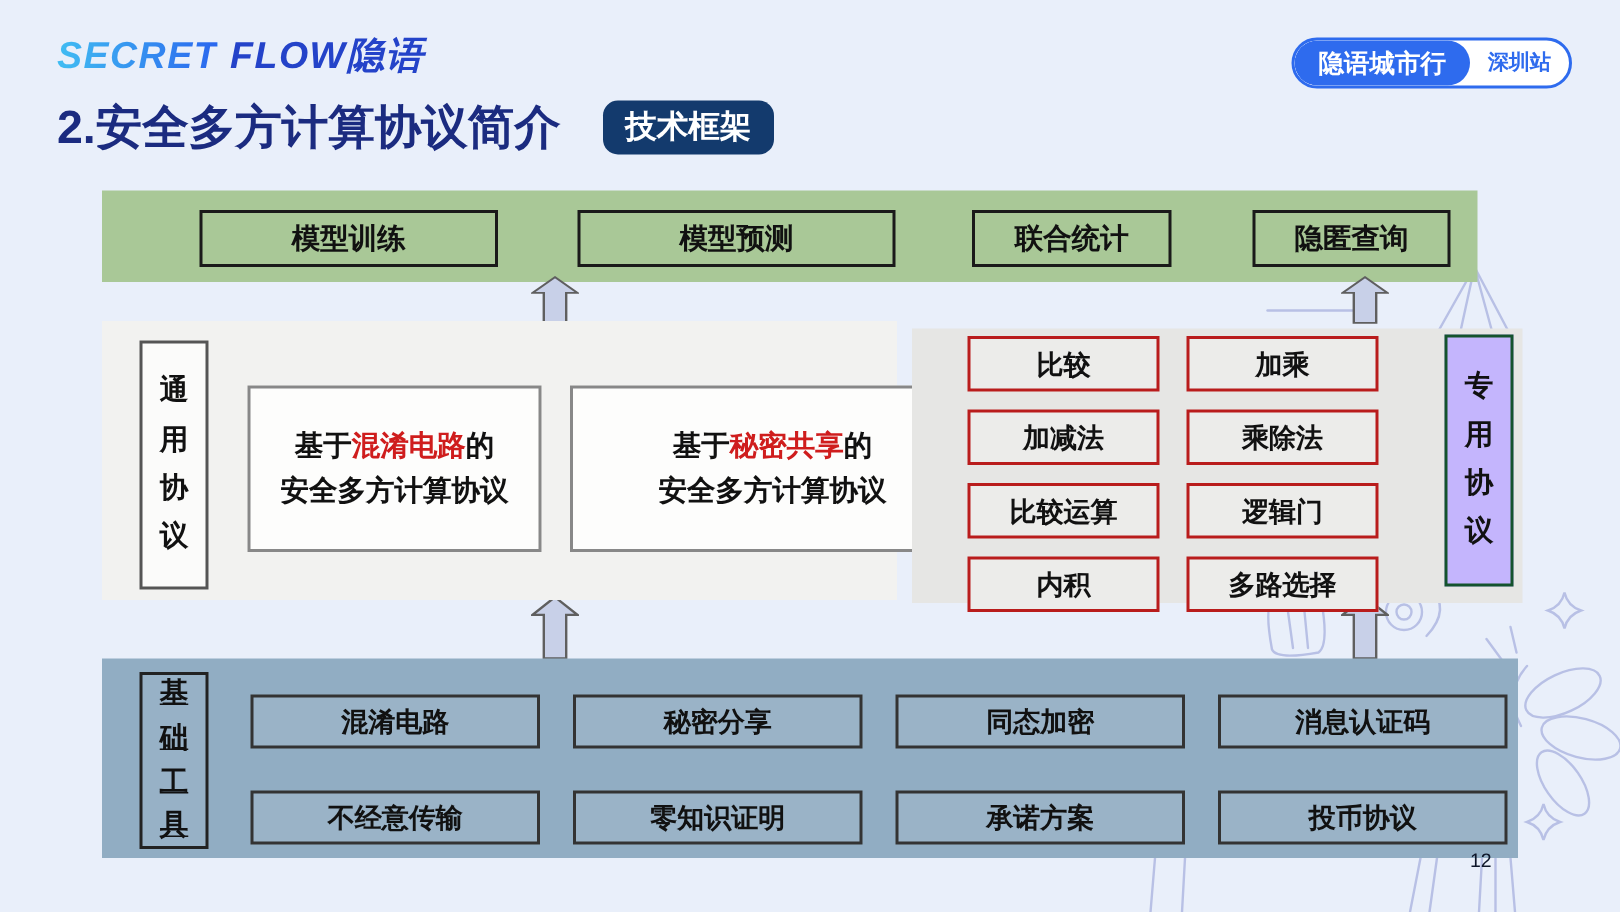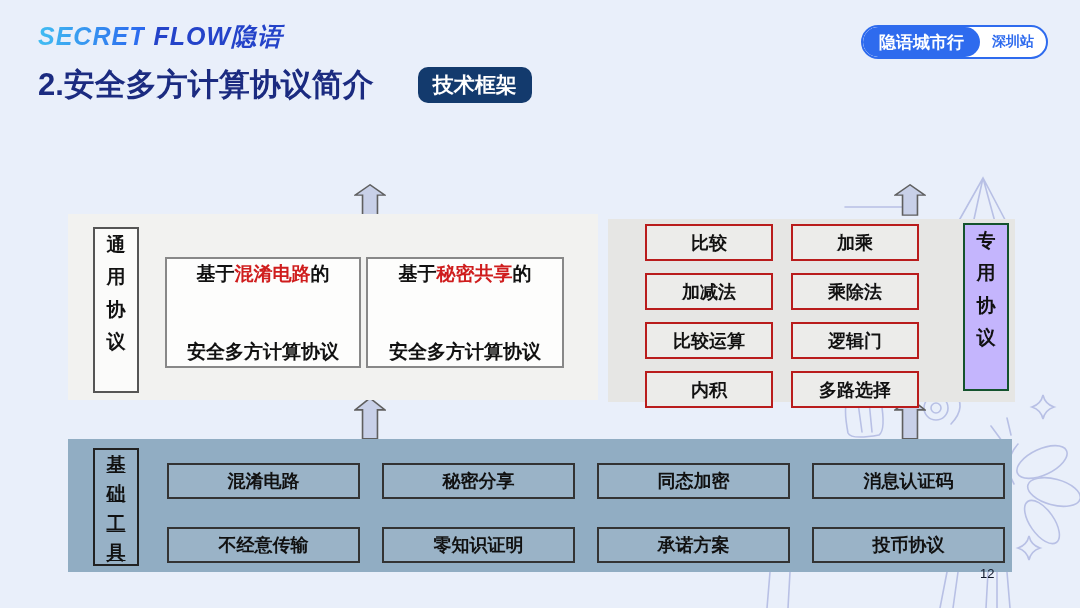--- a/index.html
+++ b/index.html
@@ -8,41 +8,41 @@
   
   .logo{position:absolute;left:38px;top:20px;font-size:25px;font-weight:bold;font-style:italic;letter-spacing:1px;white-space:nowrap;}
   .logo .secret{background:linear-gradient(90deg,#41bdf2,#2a66ee);-webkit-background-clip:text;background-clip:text;color:transparent;margin-right:8px;}
   .logo .flow{color:#2443c9;}
   .event-pill{position:absolute;right:32px;top:25px;display:flex;align-items:center;
               border:2px solid #2e6bee;border-radius:17px;background:#fff;overflow:hidden;height:30px;}
   .event-pill .seg-left{background:#2e6bee;color:#fff;font-size:17px;font-weight:bold;
               padding:0 16px;height:30px;display:flex;align-items:center;border-radius:15px;}
   .event-pill .seg-right{color:#2e6bee;font-size:14px;font-weight:bold;padding:0 12px;}
   
-  .title-row{position:absolute;left:38px;top:64px;display:flex;align-items:center;gap:44px;}
+  .title-row{position:absolute;left:38px;top:64px;display:flex;align-items:center;gap:28px;}
   .page-title{font-size:31px;font-weight:bold;color:#1b2b80;}
   .title-tag{background:#133a6d;color:#fff;font-size:21px;font-weight:bold;padding:5px 15px;line-height:1.2;border-radius:10px;}
   
   .doodles{position:absolute;left:0;top:0;}
   
   .band-apps{position:absolute;left:68px;top:127px;width:917px;height:61px;background:#a9c897;}
   .app-box{position:absolute;top:13px;height:34px;border:2px solid #1a1a1a;
            display:flex;align-items:center;justify-content:center;font-size:19px;font-weight:bold;}
   .sect-general{position:absolute;left:68px;top:214px;width:530px;height:186px;background:#f2f2f0;}
   .sect-special{position:absolute;left:608px;top:219px;width:407px;height:183px;background:#e6e6e4;}
   .band-foundation{position:absolute;left:68px;top:439px;width:944px;height:133px;background:#91adc3;}
-  .vbox{position:absolute;display:flex;justify-content:center;text-align:center;
+  .vbox{position:absolute;display:flex;align-items:center;justify-content:center;text-align:center;
         font-weight:bold;font-size:19px;}
   .vbox .vtext{display:inline-block;width:1.15em;line-height:1.7;}
   .vbox-general{left:25px;top:13px;width:42px;height:162px;background:#fbfbfa;border:2px solid #555;}
   .vbox-special{left:355px;top:4px;width:42px;height:164px;background:#c4b5fd;border:2px solid #14532d;}
   .vbox-foundation{left:25px;top:9px;width:42px;height:114px;background:#97b1c6;border:2px solid #222;line-height:1.55;}
   .vbox-foundation .vtext{line-height:1.55;text-decoration:underline;}
   .proto-box{position:absolute;top:43px;height:107px;border:2px solid #888;background:#fdfdfc;
-             display:flex;flex-direction:column;justify-content:space-between;text-align:center;
+             display:flex;flex-direction:column;justify-content:center;text-align:center;
              font-size:19px;font-weight:bold;line-height:1.55;}
   .red{color:#cf1d1d;}
   .special-grid{position:absolute;left:37px;top:5px;display:grid;grid-template-columns:128px 128px;
                 column-gap:18px;row-gap:12px;}
   .op-box{height:33px;border:2px solid #b91c1c;background:#ececea;display:flex;align-items:center;
           justify-content:center;font-size:18px;font-weight:bold;}
   .foundation-grid{position:absolute;left:99px;top:24px;display:grid;
                    grid-template-columns:repeat(4,193px);column-gap:22px;row-gap:28px;}
   .tool-box{height:32px;border:2px solid #333;background:#9ab3c7;display:flex;align-items:center;
             justify-content:center;font-size:18px;font-weight:bold;}
@@ -80,20 +80,26 @@
   <div class="event-pill">
     <span class="seg-left">隐语城市行</span>
     <span class="seg-right">深圳站</span>
   </div>
 
   <div class="title-row">
     <div class="page-title">2.安全多方计算协议简介</div>
     <div class="title-tag">技术框架</div>
   </div>
 
+  <div class="band-apps">
+    <div class="app-box" style="left:65px;width:195px;">模型训练</div>
+    <div class="app-box" style="left:317px;width:208px;">模型预测</div>
+    <div class="app-box" style="left:580px;width:129px;">联合统计</div>
+    <div class="app-box" style="left:767px;width:128px;">隐匿查询</div>
+  </div>
 
   <svg class="arrow" style="left:354px;top:184px;" width="32" height="32" viewBox="0 0 30 40" preserveAspectRatio="none">
     <polygon points="15,1 29,14 22,14 22,39 8,39 8,14 1,14" fill="#c8d0e8" stroke="#5f5f5f" stroke-width="1.5"></polygon>
   </svg>
   <svg class="arrow" style="left:894px;top:184px;" width="32" height="32" viewBox="0 0 30 40" preserveAspectRatio="none">
     <polygon points="15,1 29,14 22,14 22,39 8,39 8,14 1,14" fill="#c8d0e8" stroke="#5f5f5f" stroke-width="1.5"></polygon>
   </svg>
   <svg class="arrow" style="left:354px;top:397px;" width="32" height="43" viewBox="0 0 30 40" preserveAspectRatio="none">
     <polygon points="15,1 29,12 22,12 22,39 8,39 8,12 1,12" fill="#c8d0e8" stroke="#5f5f5f" stroke-width="1.5"></polygon>
   </svg>
@@ -102,21 +108,21 @@
   </svg>
 
   <div class="sect-general">
     <div class="vbox vbox-general">
       <span class="vtext">通用协议</span>
     </div>
     <div class="proto-box" style="left:97px;width:192px;">
       <div><span>基于</span><span class="red">混淆电路</span><span>的</span></div>
       <div>安全多方计算协议</div>
     </div>
-    <div class="proto-box" style="left:298px;width:194px;">
+    <div class="proto-box" style="left:312px;width:194px;padding-left:36px;">
       <div><span>基于</span><span class="red">秘密共享</span><span>的</span></div>
       <div>安全多方计算协议</div>
     </div>
   </div>
 
   <div class="sect-special">
     <div class="special-grid">
       <div class="op-box">比较</div>
       <div class="op-box">加乘</div>
       <div class="op-box">加减法</div>

